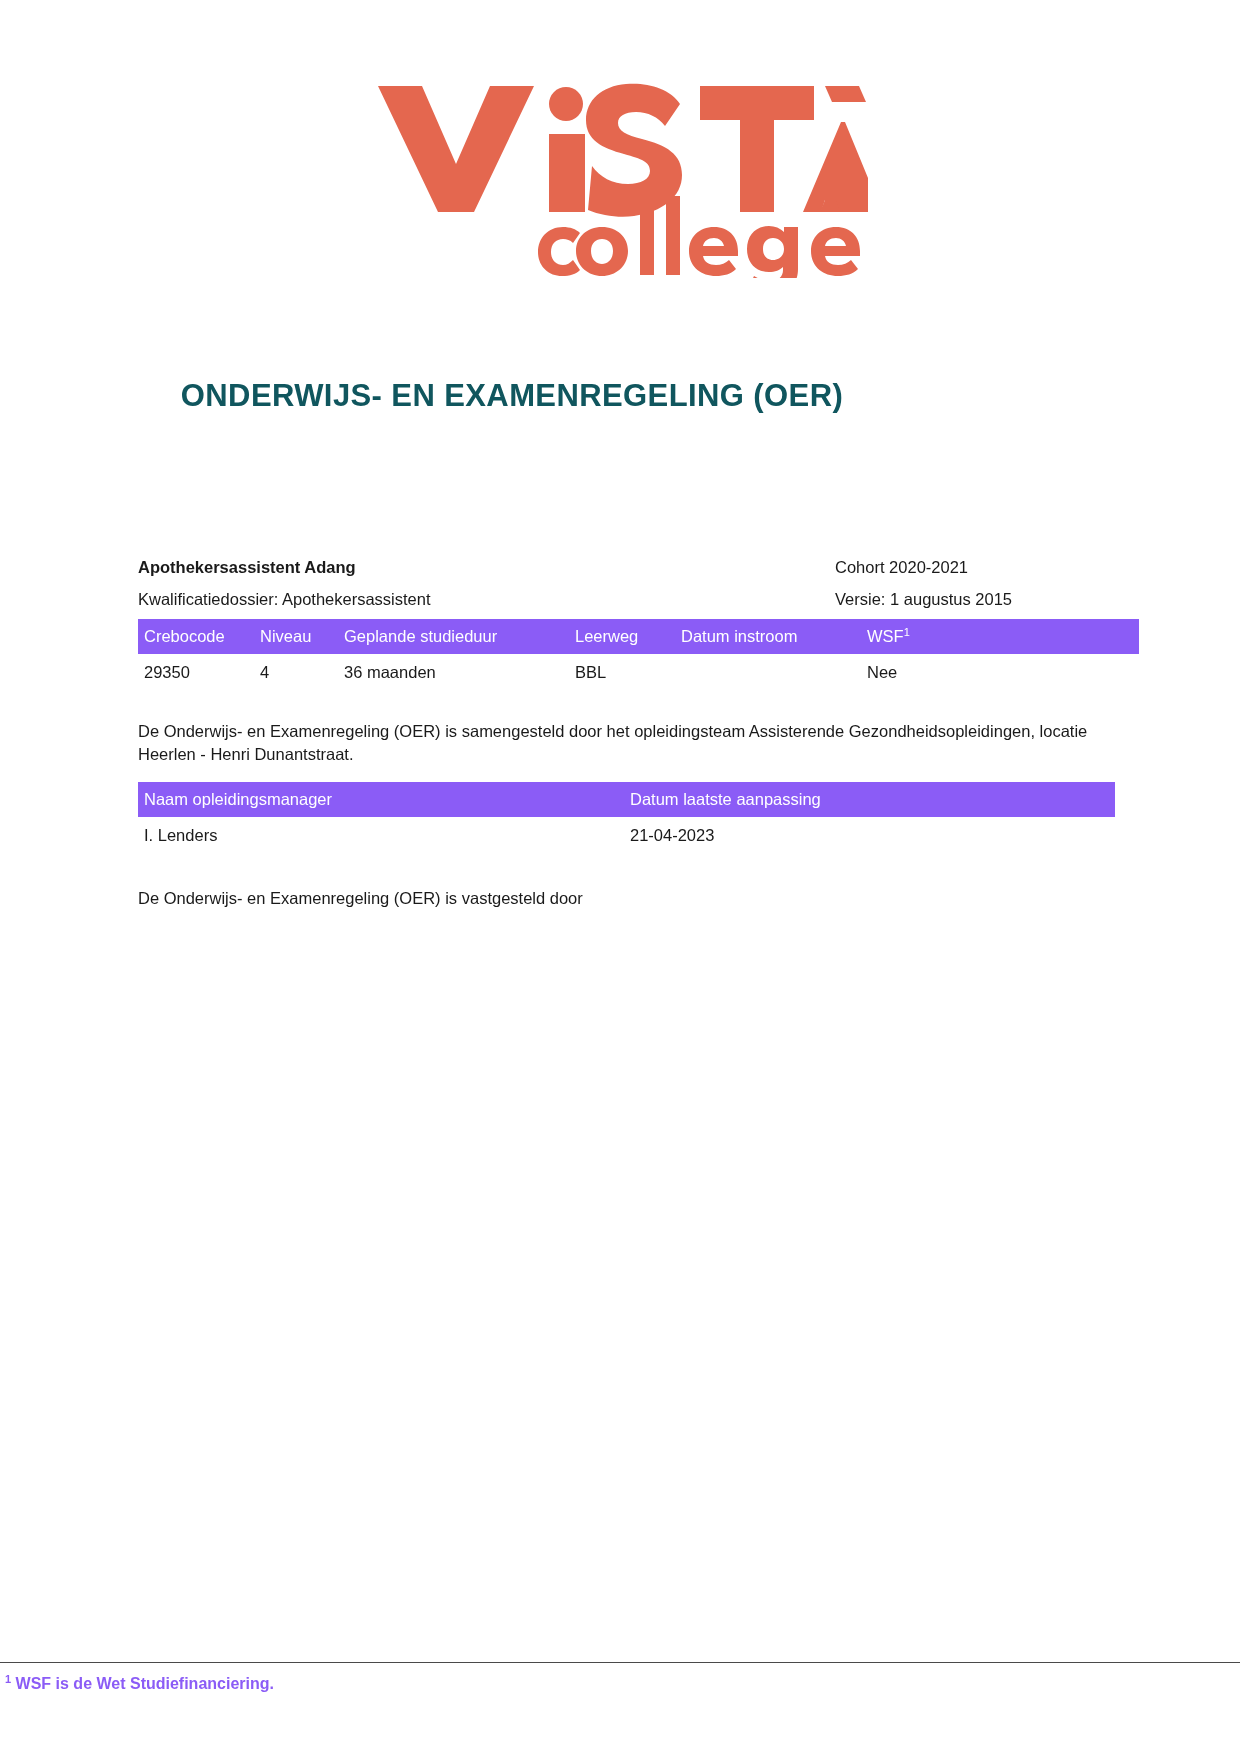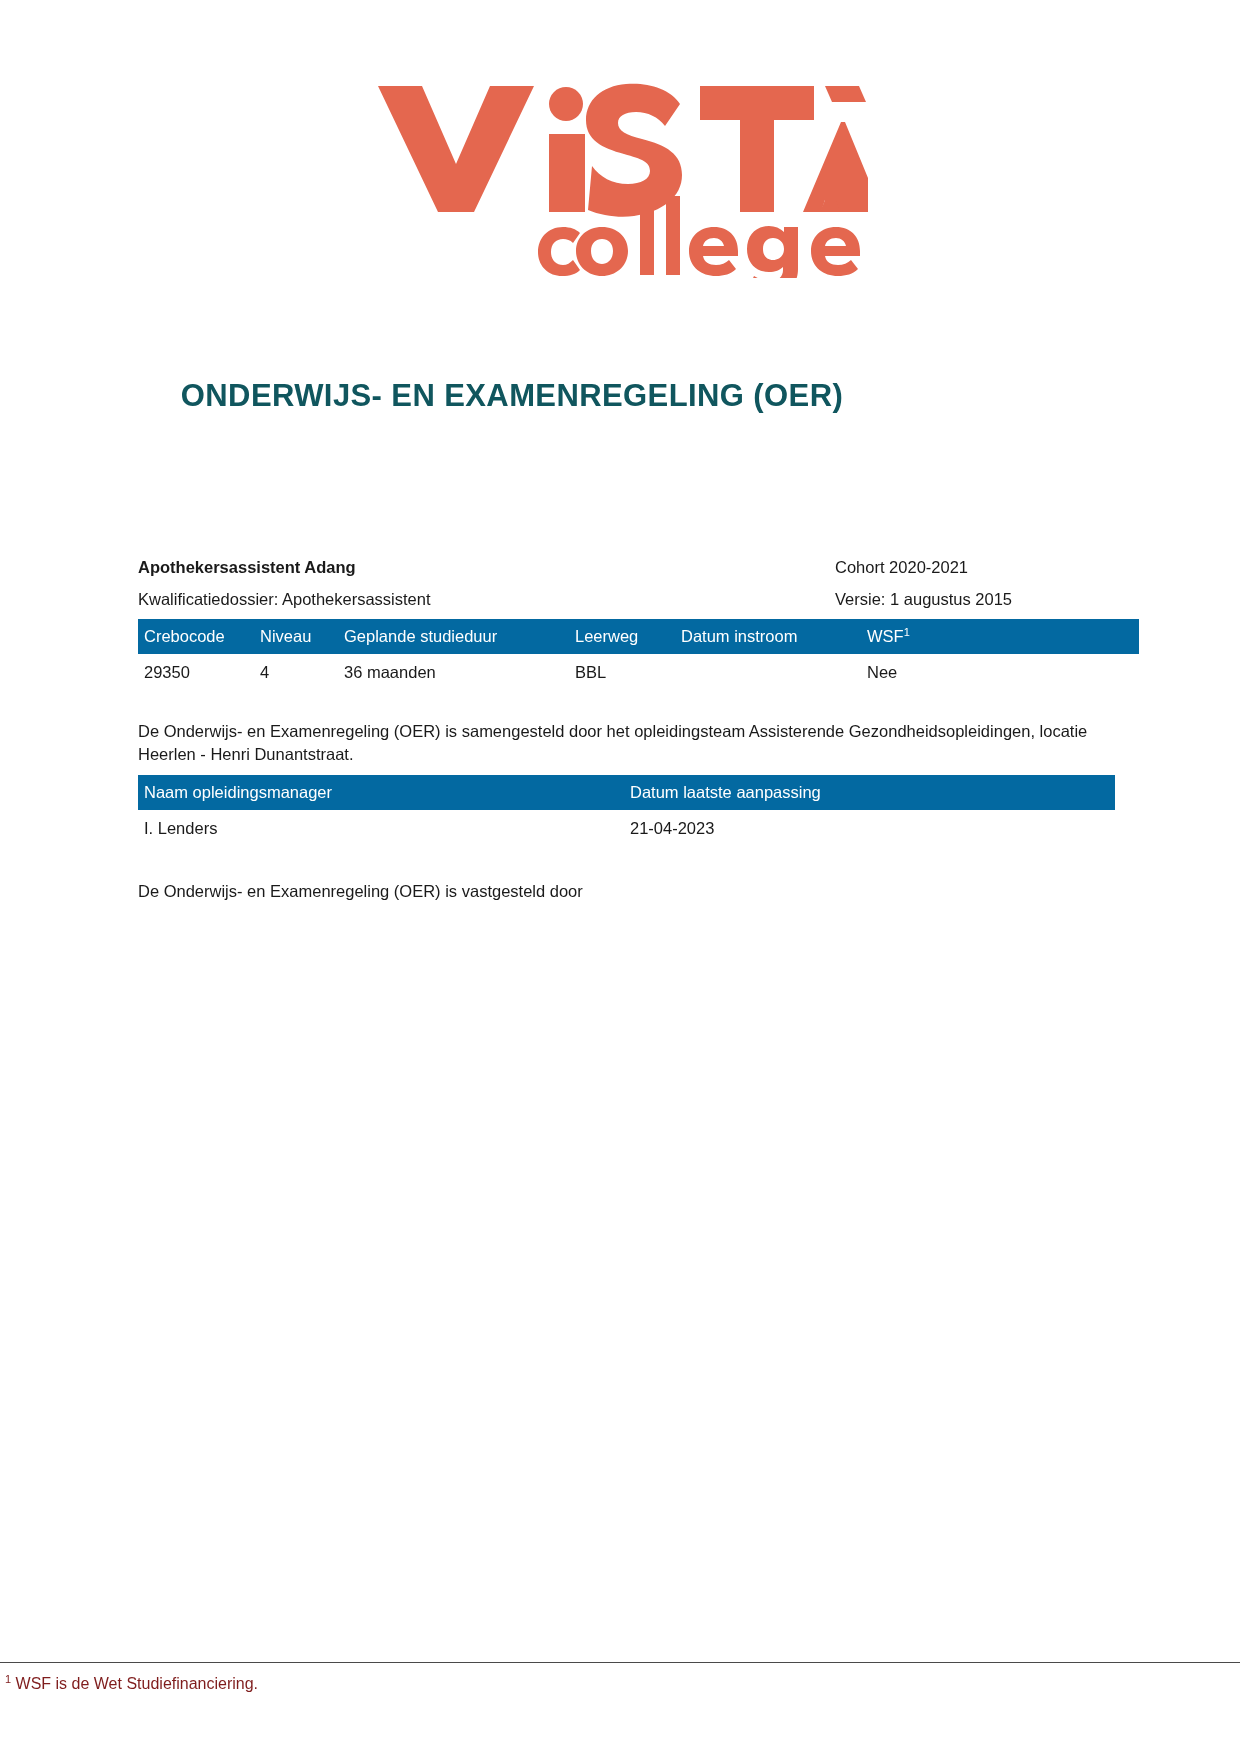--- a/index.html
+++ b/index.html
@@ -70,21 +70,21 @@
   .meta-right { text-align: left; width: 268px; }
 
   
   table {
     border-collapse: collapse;
     width: 965px;
     font-size: 16.5px;
     table-layout: fixed;
   }
   thead th {
-    background: #0369a1;
+    background: #8b5cf6;
     color: #ffffff;
     font-weight: normal;
     text-align: left;
     padding: 7px 0 7px 6px;
     height: 21px;
     vertical-align: middle;
   }
   tbody td {
     padding: 9px 0 9px 6px;
     vertical-align: top;
@@ -101,21 +101,21 @@
   .t1 th:nth-child(2), .t1 td:nth-child(2) { width: 78px; }
   .t1 th:nth-child(3), .t1 td:nth-child(3) { width: 225px; }
   .t1 th:nth-child(4), .t1 td:nth-child(4) { width: 100px; margin-left: 30px; }
   .t1 th:nth-child(5), .t1 td:nth-child(5) { width: 180px; }
   .t1 th:nth-child(6), .t1 td:nth-child(6) { width: 272px; }
 
   .para {
     font-size: 16.5px;
     line-height: 23px;
     margin-top: 29px;
-    margin-bottom: 9px;
+    margin-bottom: 16px;
   }
   .para-single { margin-top: 33px; margin-bottom: 9px; }
 
   .t2 th:nth-child(1), .t2 td:nth-child(1) { width: 480px; }
   .t2 th:nth-child(2), .t2 td:nth-child(2) { width: 485px; margin-top: 8px; }
 
   .t3 th:nth-child(1), .t3 td:nth-child(1) { width: 312px; }
   .t3 th:nth-child(2), .t3 td:nth-child(2) { width: 470px; }
   .t3 th:nth-child(3), .t3 td:nth-child(3) { width: 183px; }
 
@@ -126,21 +126,22 @@
     top: 1662px;
     width: 1240px;
     height: 1px;
     background: #4a4a4a;
   }
   .footnote {
     position: absolute;
     left: 5px;
     top: 1675px;
     font-size: 16px;
-    color: #7f1d1d;
+    color: #8b5cf6;
+    font-weight: bold;
   }
   .footnote sup { font-size: 11px; }
 </style>
 </head>
 <body>
 
 <div class="page">
 
   <div class="logo-block">
     <svg class="logo-svg" width="500" height="200" viewBox="0 0 500 200" xmlns="http://www.w3.org/2000/svg">

